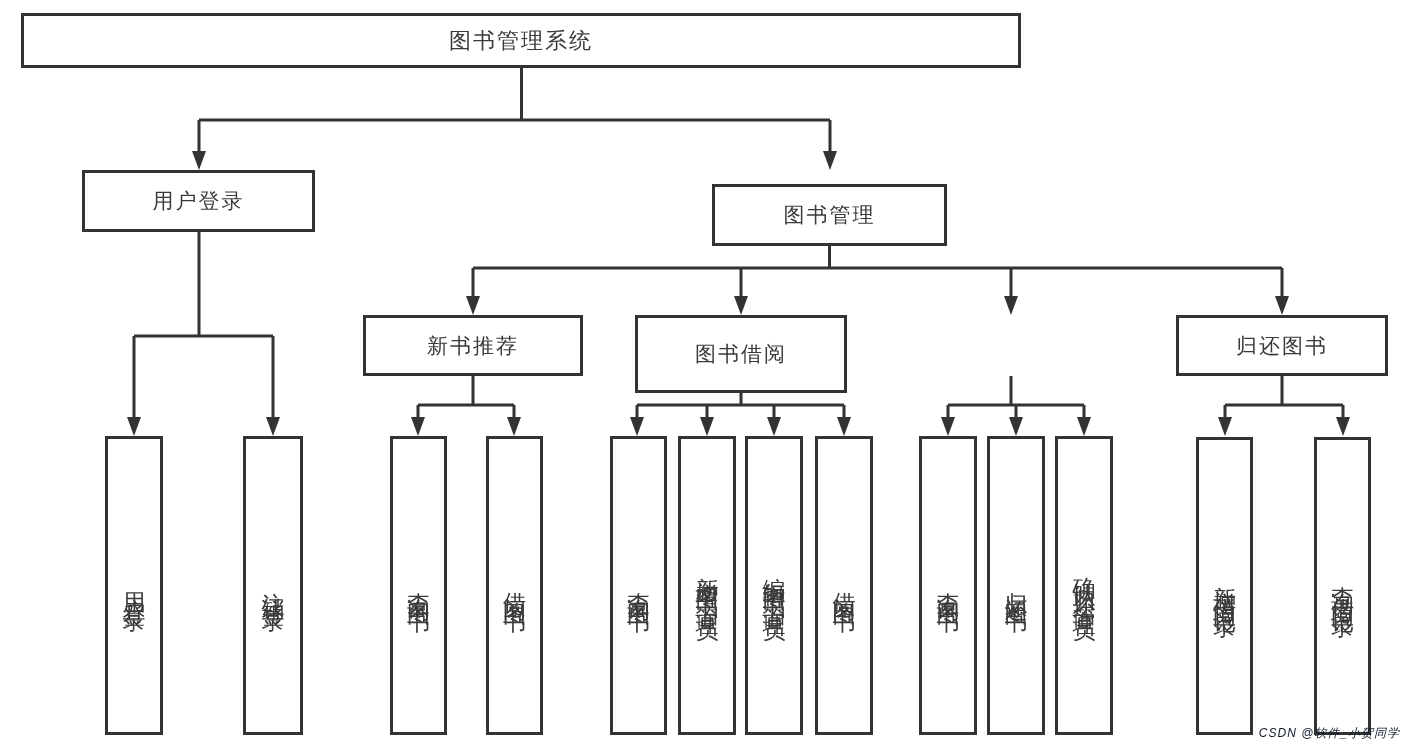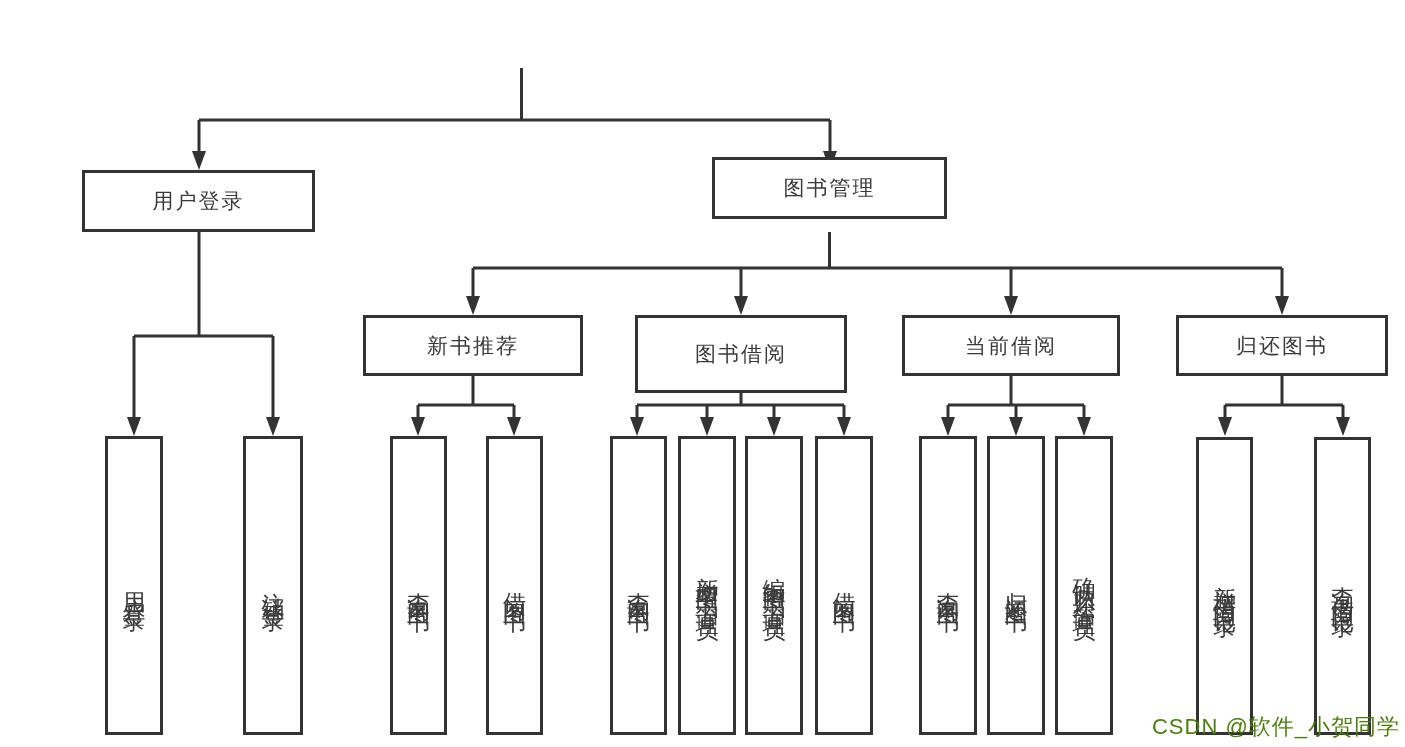--- a/index.html
+++ b/index.html
@@ -14,21 +14,21 @@
     display:flex; align-items:center; justify-content:center;
   }
   .hbox .lbl { font-size:21px; letter-spacing:2px; white-space:nowrap; }
   .title .lbl { font-size:22px; }
   .vbox .vlbl {
     writing-mode:vertical-rl; text-orientation:mixed;
     font-size:23px; letter-spacing:6px; line-height:1; white-space:nowrap;
   }
   .watermark {
     position:absolute; right:5px; bottom:5px;
-    font-size:22px; color:#4d7c0f; letter-spacing:1px; white-space:nowrap;
+    font-size:12px; color:#0f172a; letter-spacing:1px; white-space:nowrap;font-style:italic;
   }
 </style>
 </head>
 <body>
 
 <div class="stage">
 
   <svg class="connectors" width="1405" height="747" viewBox="0 0 1405 747">
     <path fill="none" stroke="#333333" stroke-width="3" d="
       M521.5 68 V120 M199 120 H830 M199 120 V153 M830 120 V153
@@ -53,36 +53,36 @@
       M700 417 L714 417 L707 436 Z
       M767 417 L781 417 L774 436 Z
       M837 417 L851 417 L844 436 Z
       M941 417 L955 417 L948 436 Z
       M1009 417 L1023 417 L1016 436 Z
       M1077 417 L1091 417 L1084 436 Z
       M1218 417 L1232 417 L1225 436 Z
       M1336 417 L1350 417 L1343 436 Z"></path>
   </svg>
 
+  <div class="box hbox title" style="left:21px; top:13px; width:1000px; height:55px;">
+    <span class="lbl">图书管理系统</span>
+  </div>
 
   <div class="box hbox" style="left:82px; top:170px; width:233px; height:62px;">
     <span class="lbl">用户登录</span>
   </div>
-  <div class="box hbox" style="left:712px; top:157px; width:235px; height:62px;">
+  <div class="box hbox" style="left:712px; top:184px; width:235px; height:62px;">
     <span class="lbl">图书管理</span>
   </div>
 
   <div class="box hbox" style="left:363px; top:315px; width:220px; height:61px;">
     <span class="lbl">新书推荐</span>
   </div>
   <div class="box hbox" style="left:635px; top:315px; width:212px; height:78px;">
     <span class="lbl">图书借阅</span>
-  </div>
-  <div class="box hbox" style="left:902px; top:315px; width:218px; height:61px;">
-    <span class="lbl">当前借阅</span>
   </div>
   <div class="box hbox" style="left:1176px; top:315px; width:212px; height:61px;">
     <span class="lbl">归还图书</span>
   </div>
 
   <div class="box vbox" style="left:105px; top:436px; width:58px; height:299px;">
     <span class="vlbl">用户登录</span>
   </div>
   <div class="box vbox" style="left:243px; top:436px; width:60px; height:299px;">
     <span class="vlbl">注销登录</span>

